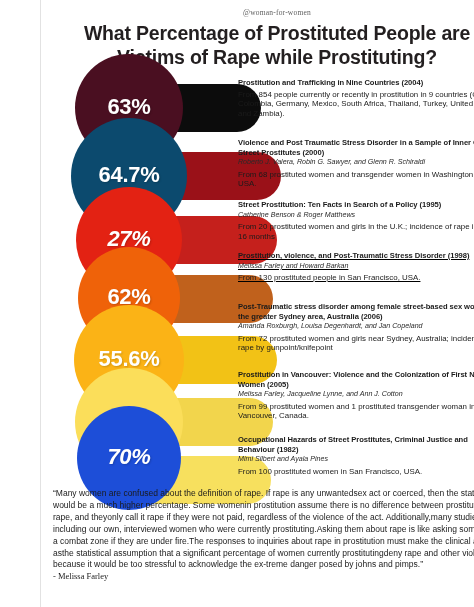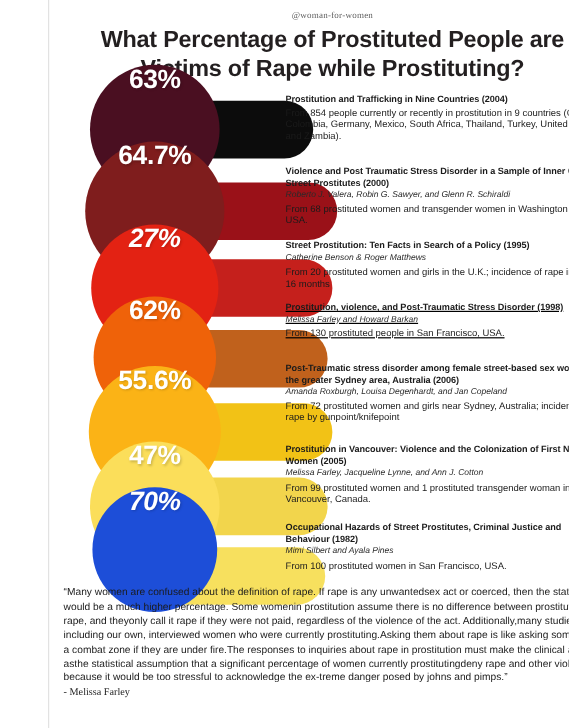--- a/index.html
+++ b/index.html
@@ -49,20 +49,21 @@
   .bar{
     position:absolute;
     height:48px;
     border-radius:24px;
     left:60px;
   }
   .bubble{
     position:absolute;
     border-radius:50%;
     display:flex;
+    align-items:center;
     justify-content:center;
   }
   .pct{
     color:#ffffff;
     font-weight:700;
     font-size:22px;
     letter-spacing:-.3px;
     text-shadow:1px 1px 2px rgba(0,0,0,.18);
     transform:translateY(-1px);
     white-space:nowrap;
@@ -125,21 +126,21 @@
 
   <div class="chart" id="chart">
       <div class="row">
         <div class="bar" style="top: 14px; width: 160px; background: rgb(12, 12, 12);"></div>
         <div class="bubble" style="width: 108px; height: 108px; left: 34px; top: -16px; background: rgb(74, 15, 33);">
           <span class="pct">63%</span>
         </div>
       </div>
       <div class="row">
         <div class="bar" style="top: 82px; width: 180px; background: rgb(154, 17, 24);"></div>
-        <div class="bubble" style="width: 116px; height: 116px; left: 30px; top: 48px; background: #7f1d1d;">
+        <div class="bubble" style="width: 116px; height: 116px; left: 30px; top: 48px; background: #0c4a6e;">
           <span class="pct">64.7%</span>
         </div>
       </div>
       <div class="row">
         <div class="bar" style="top: 146px; width: 176px; background: rgb(197, 32, 28);"></div>
         <div class="bubble" style="width: 106px; height: 106px; left: 35px; top: 117px; background: rgb(227, 34, 19); font-style: italic;">
           <span class="pct">27%</span>
         </div>
       </div>
       <div class="row">

